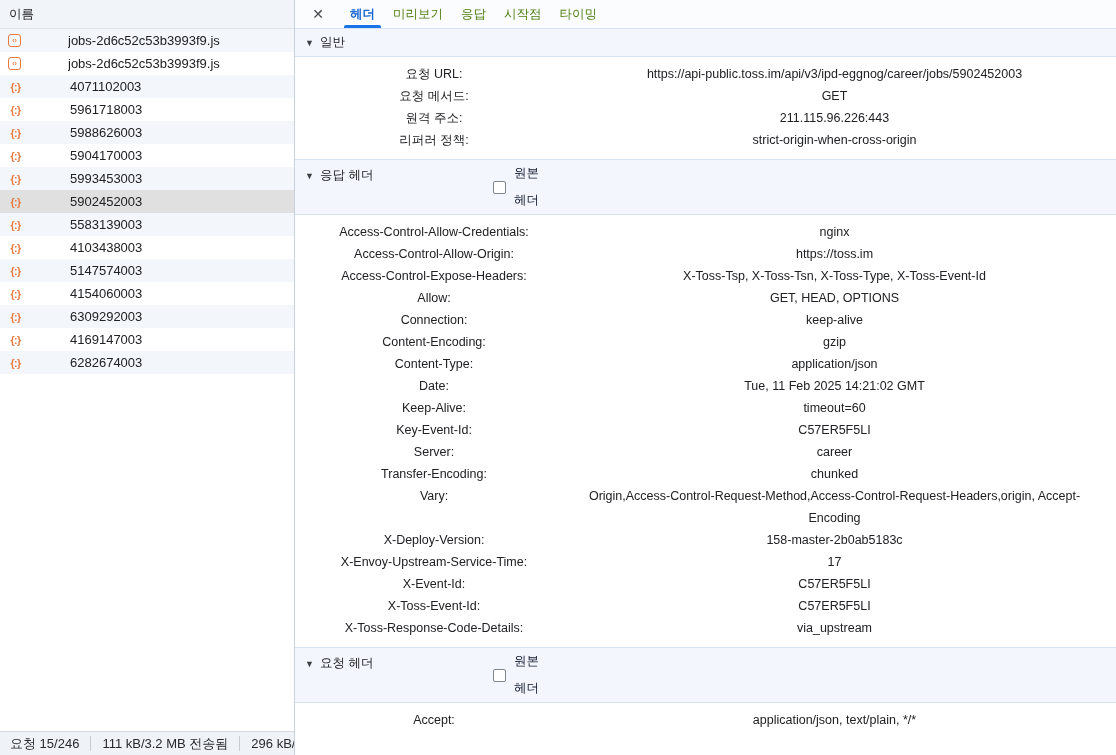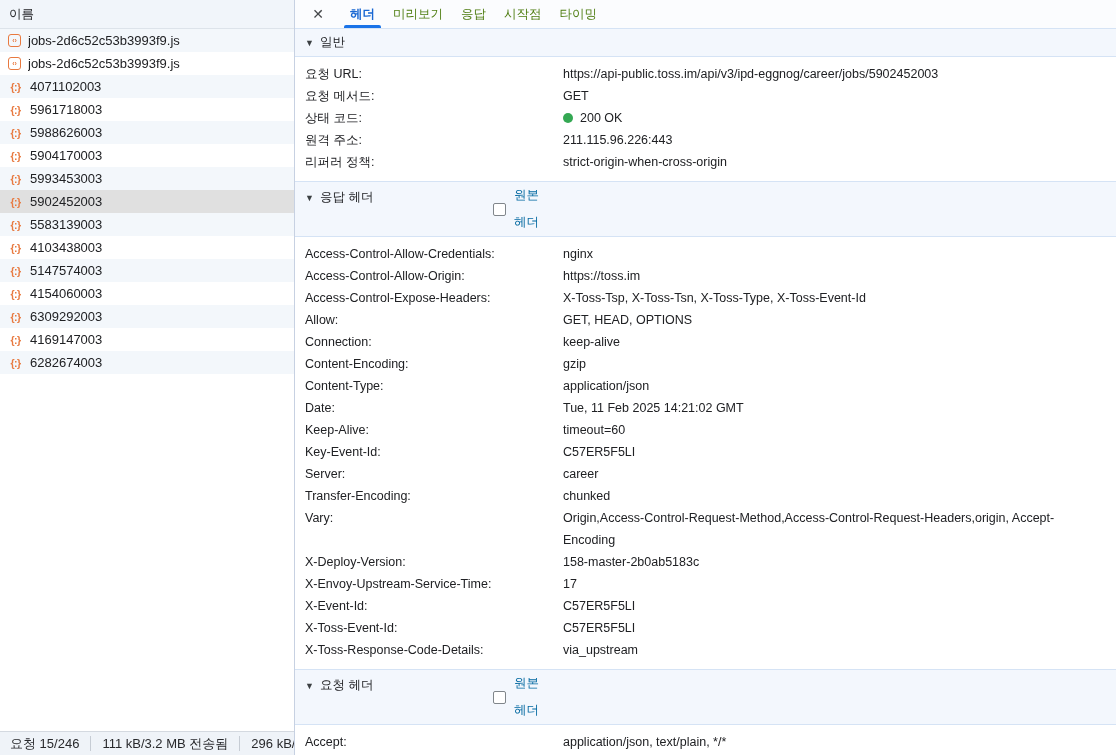--- a/index.html
+++ b/index.html
@@ -21,21 +21,21 @@
     background:#f1f5fa; border-bottom:1px solid #dde3ea;
     font-size:12.5px; color:#202124;
   }
   .list-body { position:absolute; top:29px; left:0; right:0; bottom:28px; overflow:hidden; }
   .list-row {
     height:23px; display:flex; align-items:center; gap:7px;
     padding-left:8px; font-size:13px; white-space:nowrap; cursor:default;
   }
   .list-row.odd { background:#f3f7fb; }
   .list-row.selected { background:#e0e0e0; }
-  .row-label { overflow:hidden; text-overflow:ellipsis; }
+  .row-label { overflow:hidden; text-overflow:ellipsis;margin-left:40px; }
   .icon {
     flex:0 0 auto; display:inline-flex; align-items:center; justify-content:center;
     color:#e8793f; font-weight:700;
   }
   .icon-script {
     width:13px; height:13px; border:1.5px solid #e8793f; border-radius:3px;
     font-size:7px; letter-spacing:0;
   }
   .icon-fetch { width:15px; height:13px; font-size:10.5px; letter-spacing:-0.5px; }
 
@@ -72,24 +72,24 @@
   .section-header.single { height:29px; display:flex; align-items:center; }
   .section-header.double { height:56px; }
   .section-title { display:inline-flex; align-items:center; gap:6px; color:#202124; }
   .double .section-title { margin-top:7px; }
   .tri { font-size:9px; color:#3c4043; }
   .raw-toggle { position:absolute; left:198px; top:0; height:100%; display:flex; align-items:center; gap:8px; }
   .raw-checkbox {
     appearance:none; -webkit-appearance:none; width:13px; height:13px; margin:0;
     border:1px solid #80868b; border-radius:2px; background:#fff; cursor:pointer;
   }
-  .raw-label { color:#0369a1; }
+  .raw-label { color:#0f172a; }
   .raw-label div { line-height:27px; }
 
-  .kv-list { padding:6px 0 8px 0; }
+  .kv-list { padding:6px 0 8px 0;text-align:center; }
   .kv-row { display:flex; padding:0 10px; line-height:22px; }
   .kv-name { flex:0 0 258px; color:#202124; }
   .kv-value { flex:1 1 auto; max-width:543px; color:#202124; }
   .dot {
     display:inline-block; width:10px; height:10px; border-radius:50%;
     background:#34a853; margin-right:7px; vertical-align:-1px;
   }
 </style>
 </head>
 <body>
@@ -202,24 +202,20 @@
       <div class="kv-list" id="general-list">
           <div class="kv-row">
     <span class="kv-name">요청 URL:</span>
     <span class="kv-value"><span class="kv-text">https://api-public.toss.im/api/v3/ipd-eggnog/career/jobs/5902452003</span></span>
   </div>
           <div class="kv-row">
     <span class="kv-name">요청 메서드:</span>
     <span class="kv-value"><span class="kv-text">GET</span></span>
   </div>
           <div class="kv-row">
-    <span class="kv-name">상태 코드:</span>
-    <span class="kv-value"><span class="dot"></span><span class="kv-text">200 OK</span></span>
-  </div>
-          <div class="kv-row">
     <span class="kv-name">원격 주소:</span>
     <span class="kv-value"><span class="kv-text">211.115.96.226:443</span></span>
   </div>
           <div class="kv-row">
     <span class="kv-name">리퍼러 정책:</span>
     <span class="kv-value"><span class="kv-text">strict-origin-when-cross-origin</span></span>
   </div>
         </div>
     </section>
 

